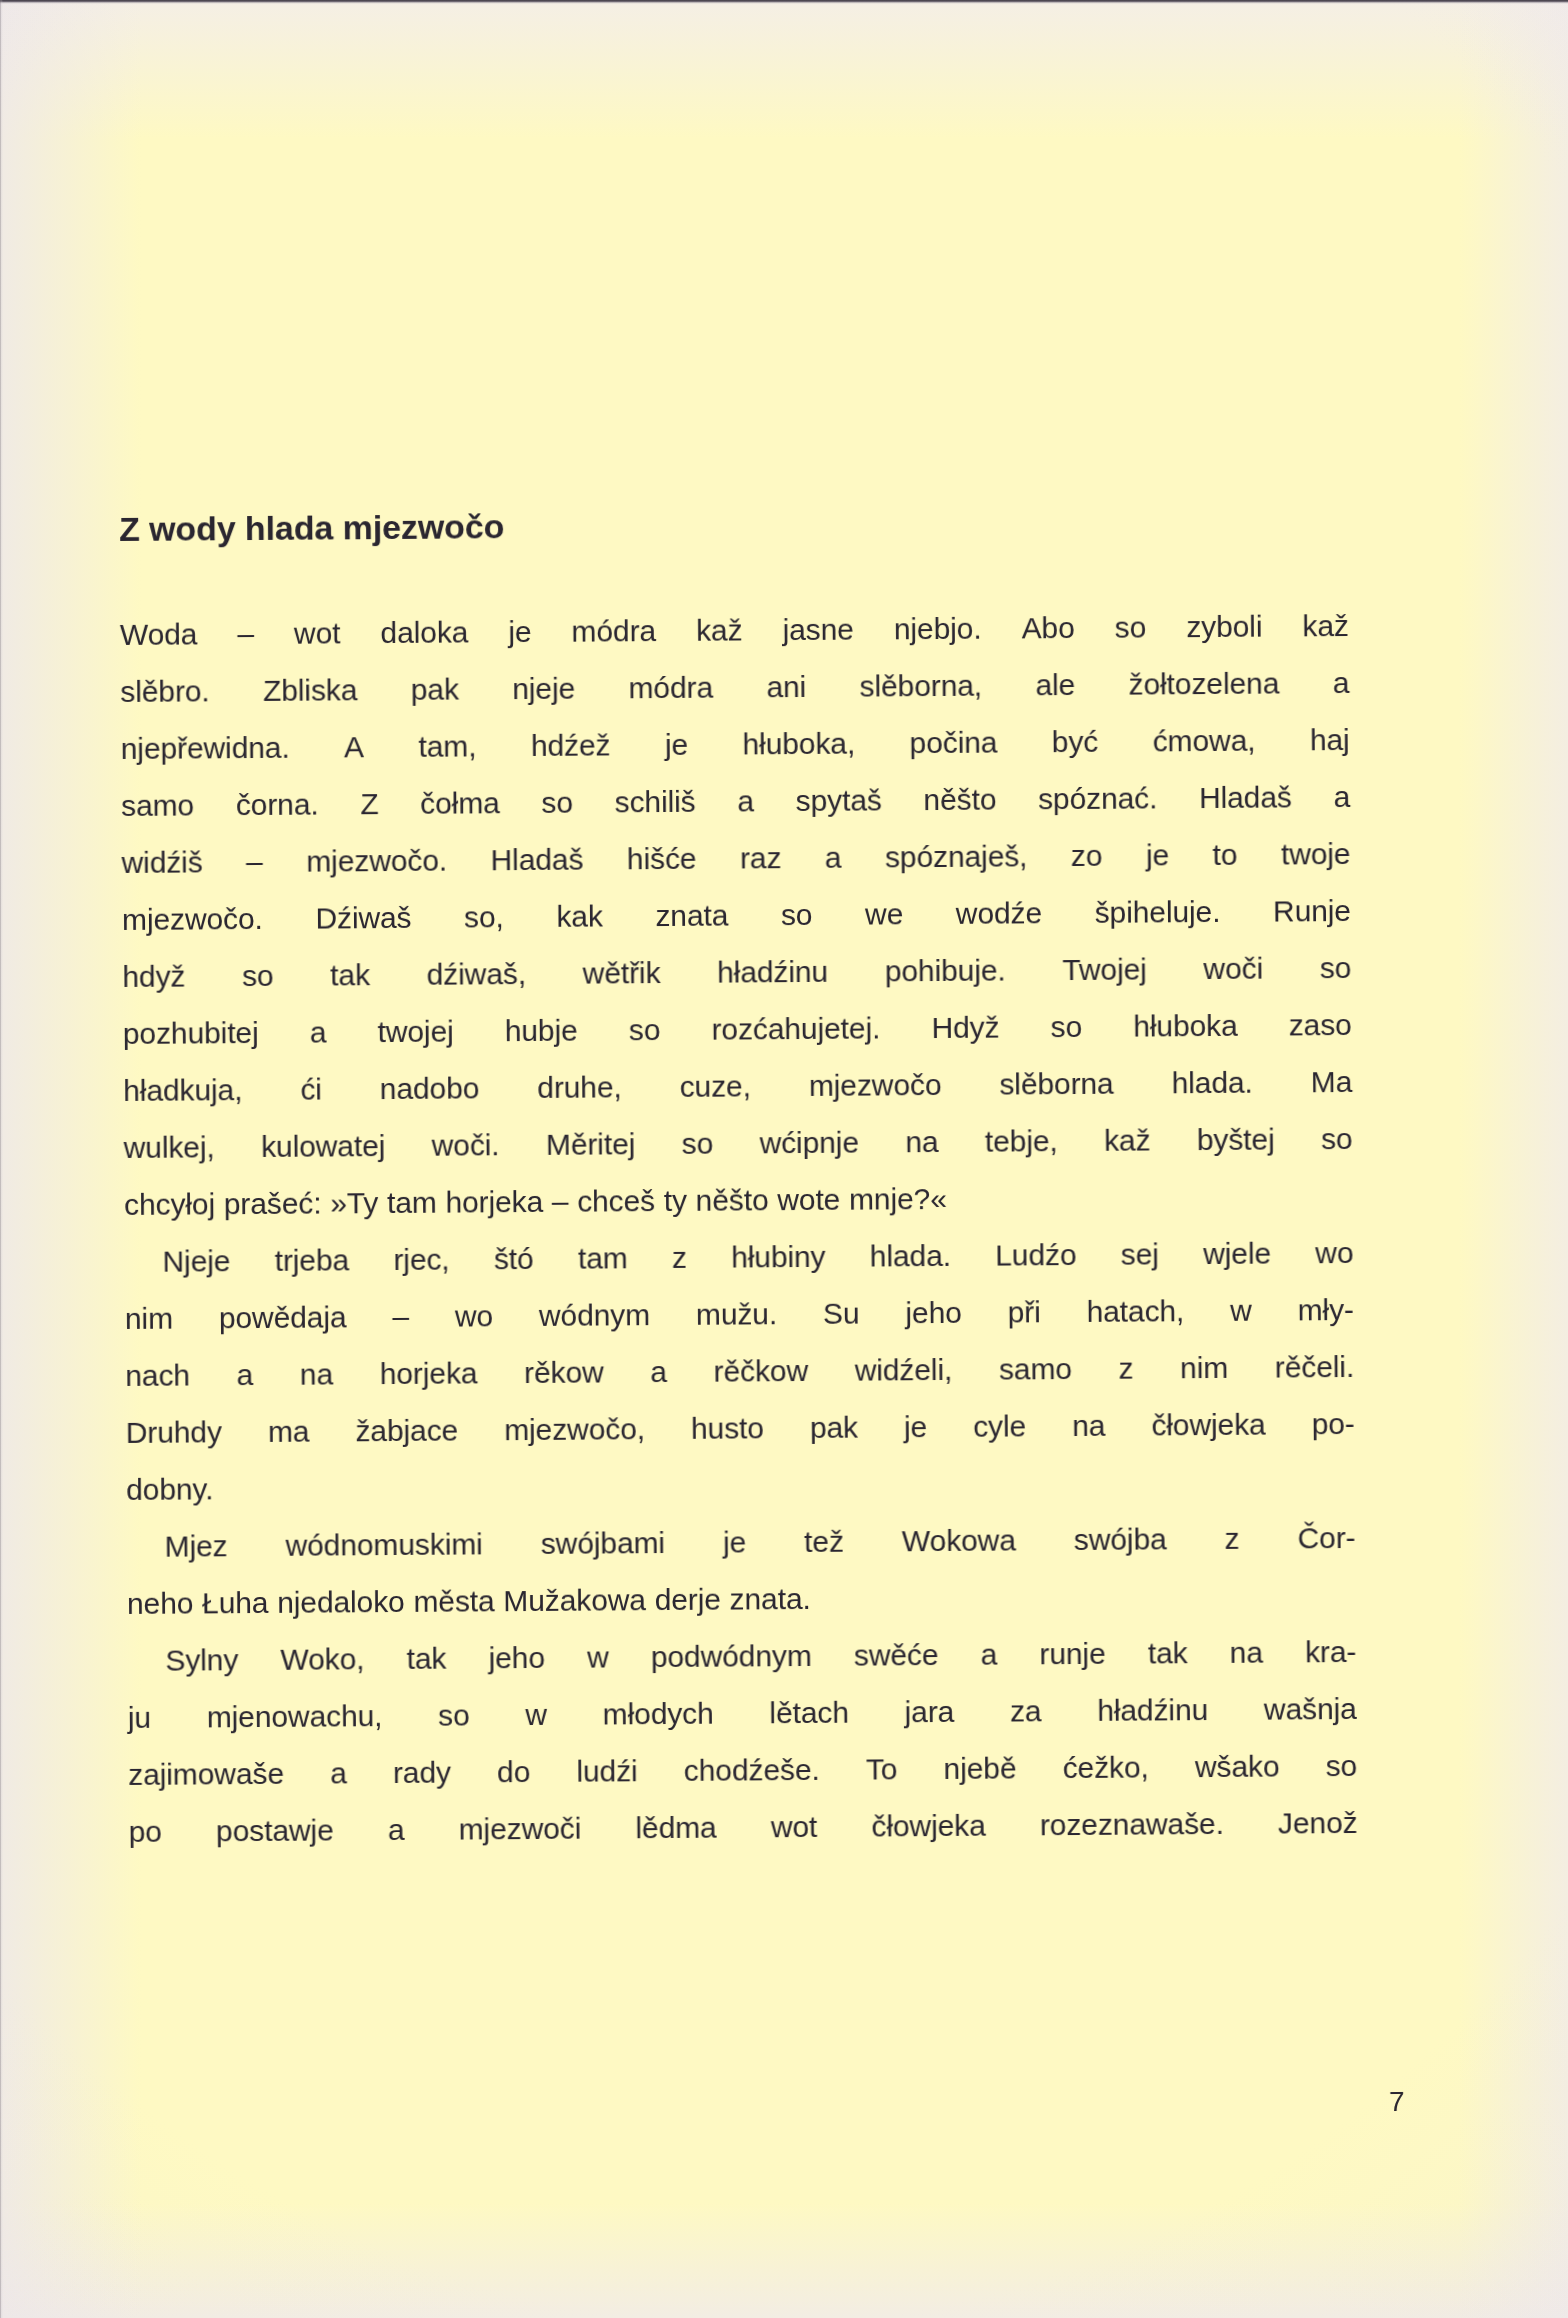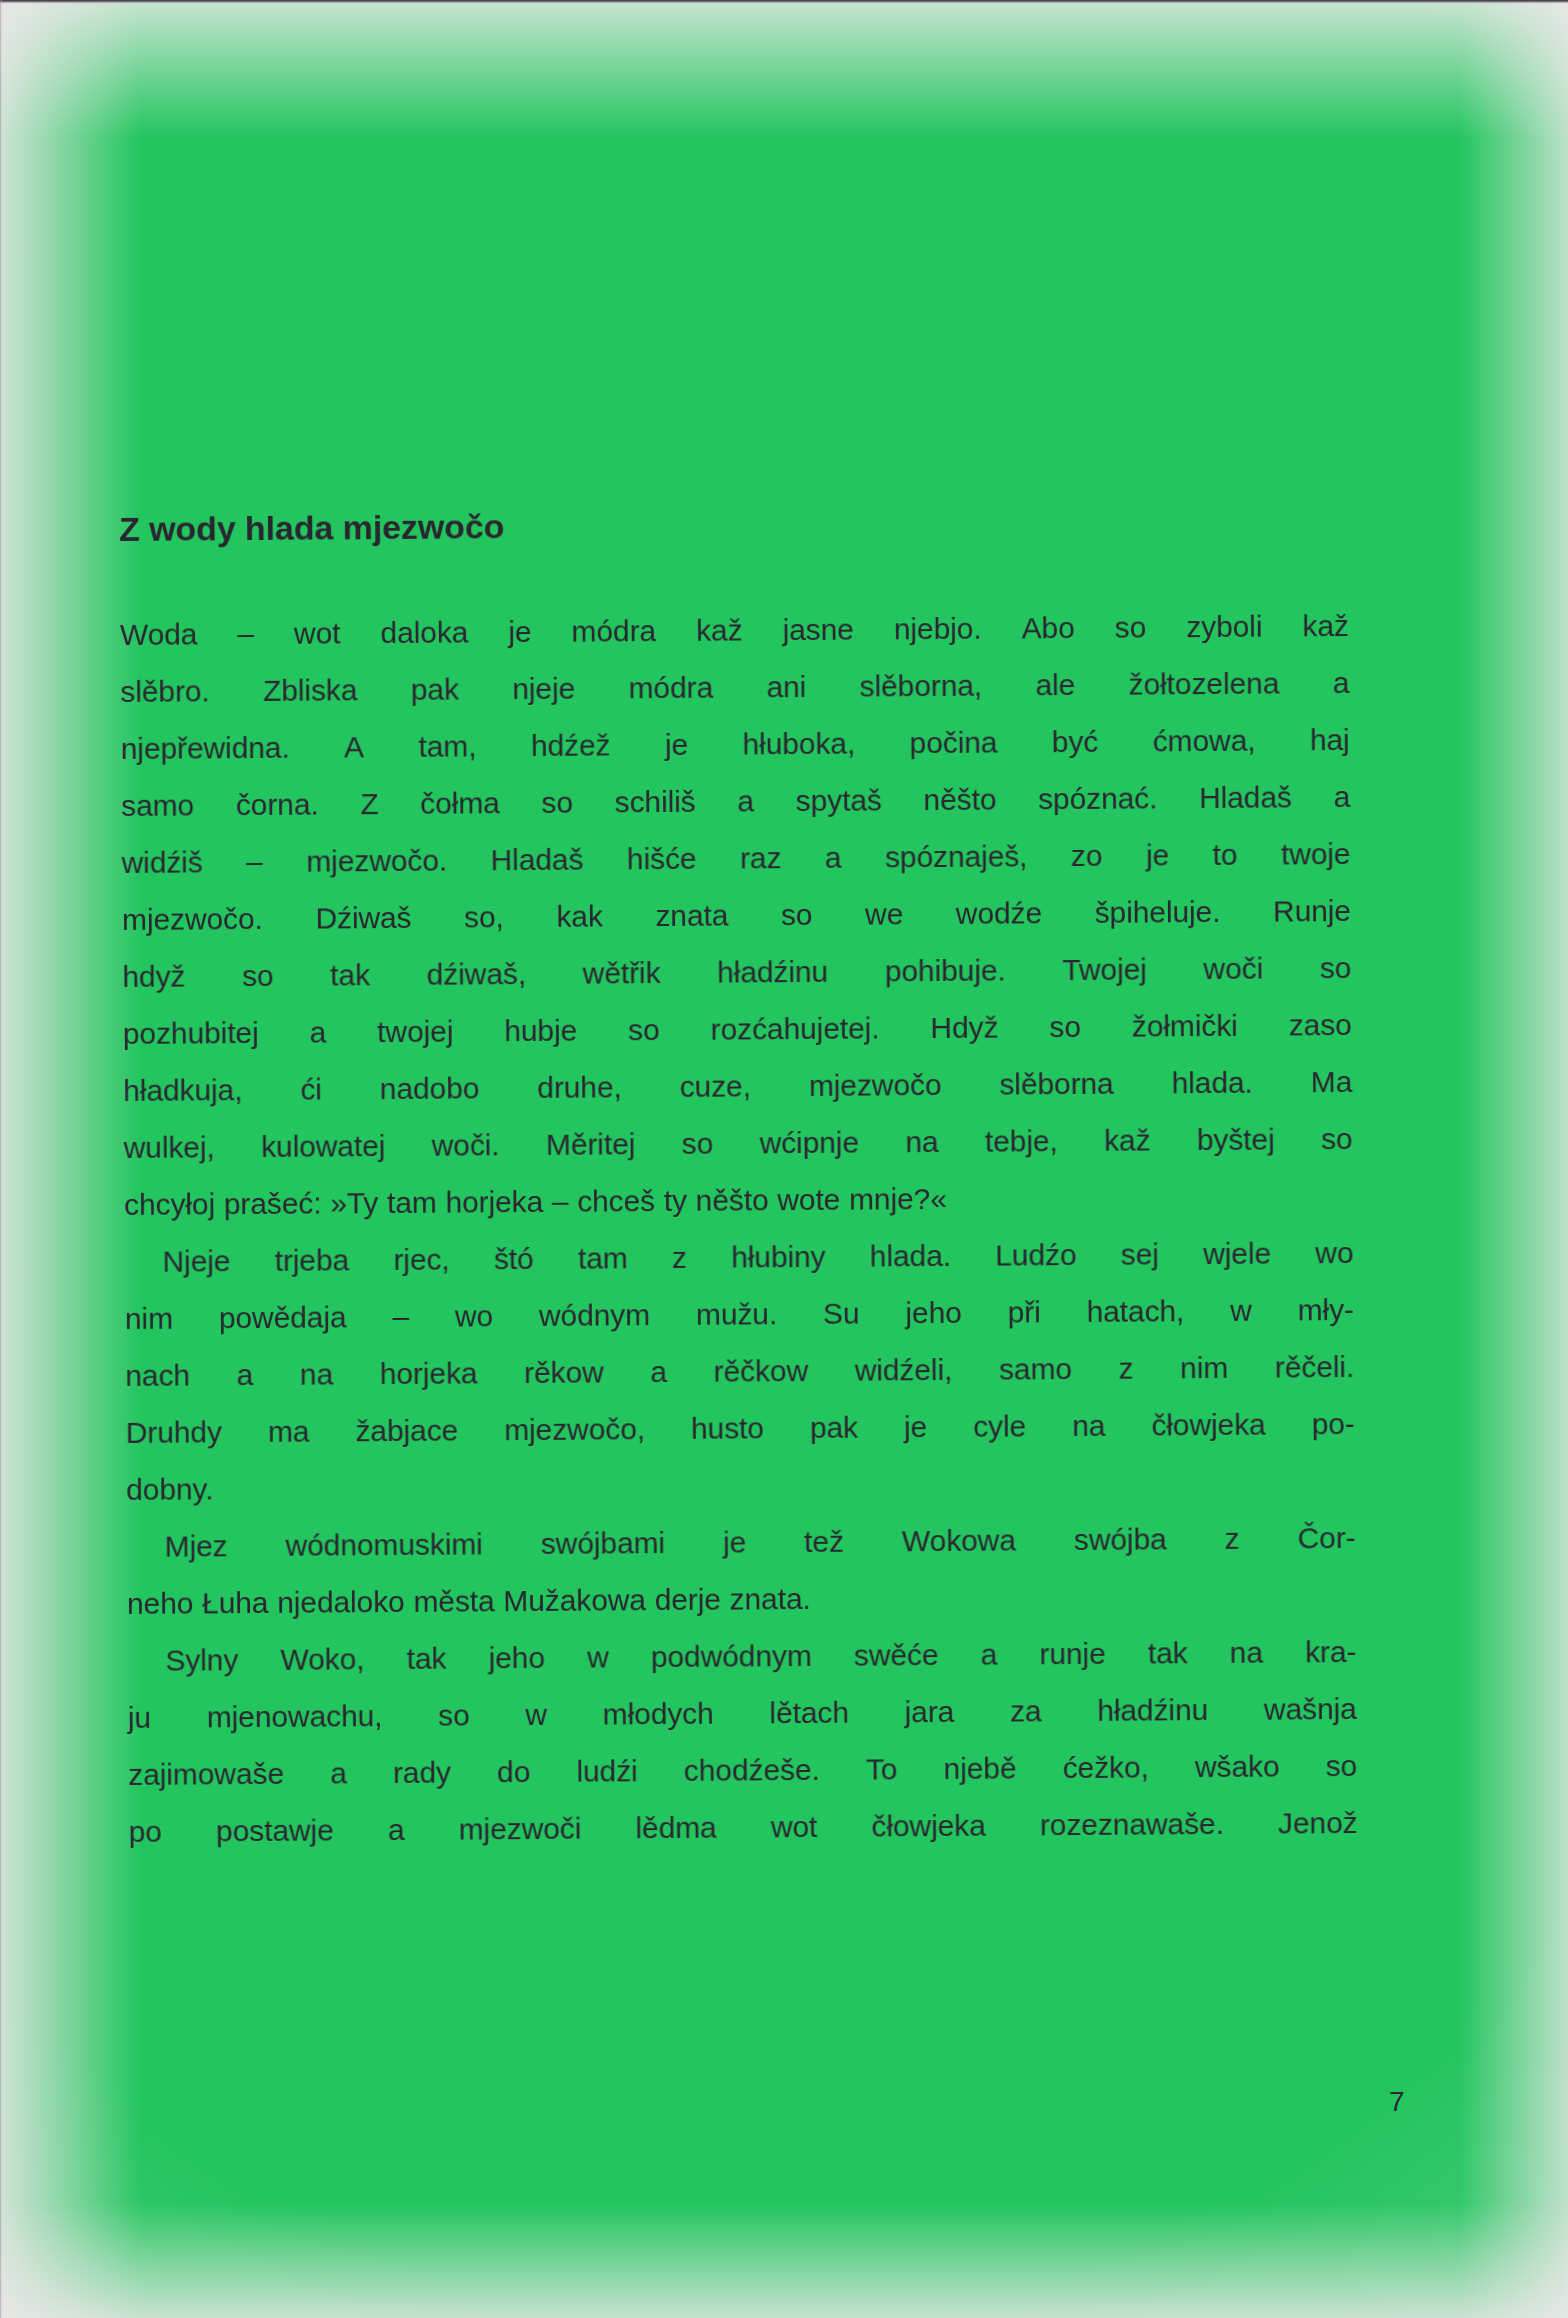--- a/index.html
+++ b/index.html
@@ -6,21 +6,21 @@
   html, body {
     margin: 0;
     padding: 0;
     background: #ffffff;
   }
 
   .page {
     position: relative;
     width: 1569px;
     height: 2319px;
-    background: #22c55e;
+    background: #fef9c3;
     overflow: hidden;
     font-family: "Liberation Sans", sans-serif;
     color: #2a2630;
   }
 
   
   .paper-tint {
     position: absolute;
     inset: 0;
     background:
@@ -227,21 +227,21 @@
           </span>
         <span class="line justify">
             <span>pozhubitej</span>
             <span>a</span>
             <span>twojej</span>
             <span>hubje</span>
             <span>so</span>
             <span>rozćahujetej.</span>
             <span>Hdyž</span>
             <span>so</span>
-            <span>žołmički</span>
+            <span>hłuboka</span>
             <span>zaso</span>
           </span>
         <span class="line justify">
             <span>hładkuja,</span>
             <span>ći</span>
             <span>nadobo</span>
             <span>druhe,</span>
             <span>cuze,</span>
             <span>mjezwočo</span>
             <span>slěborna</span>

